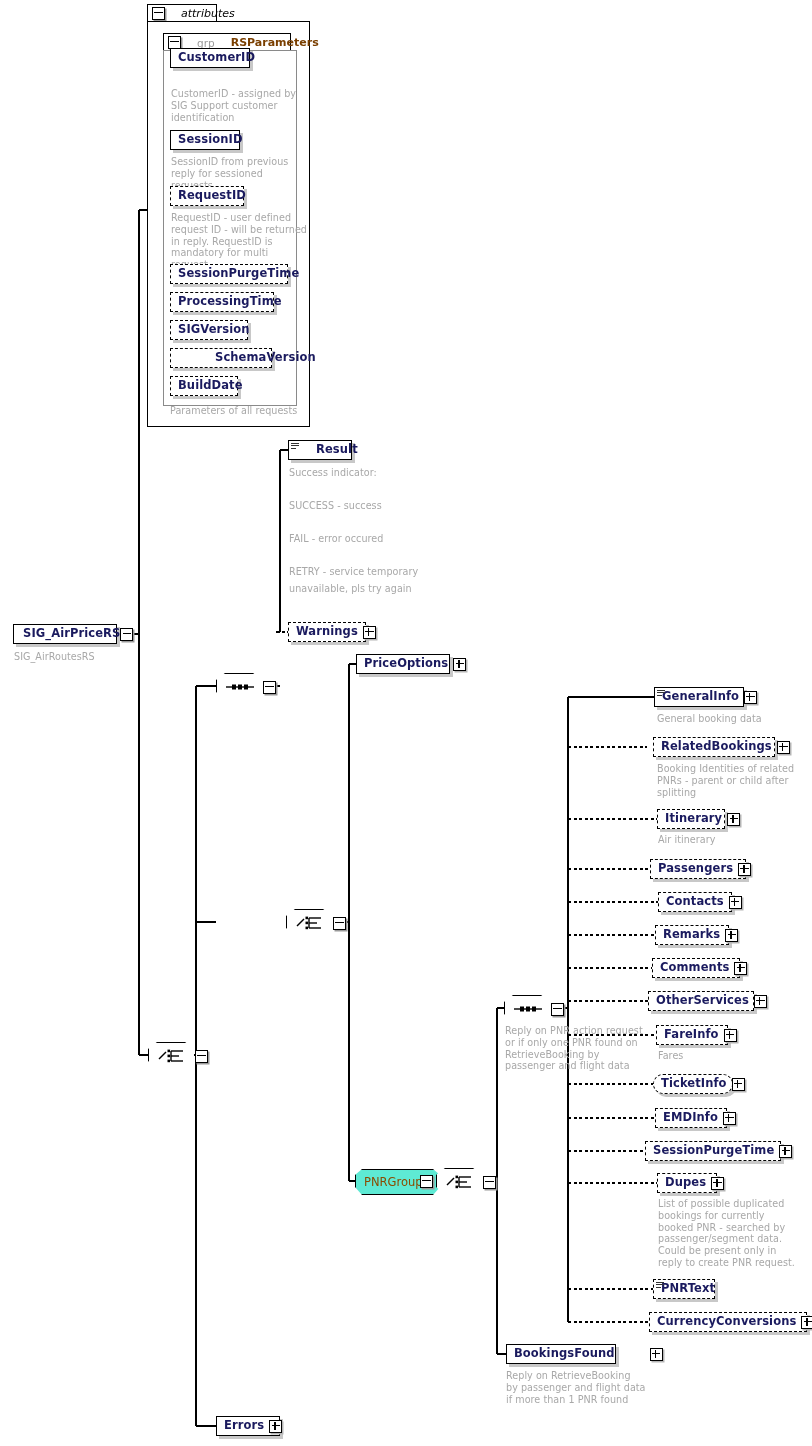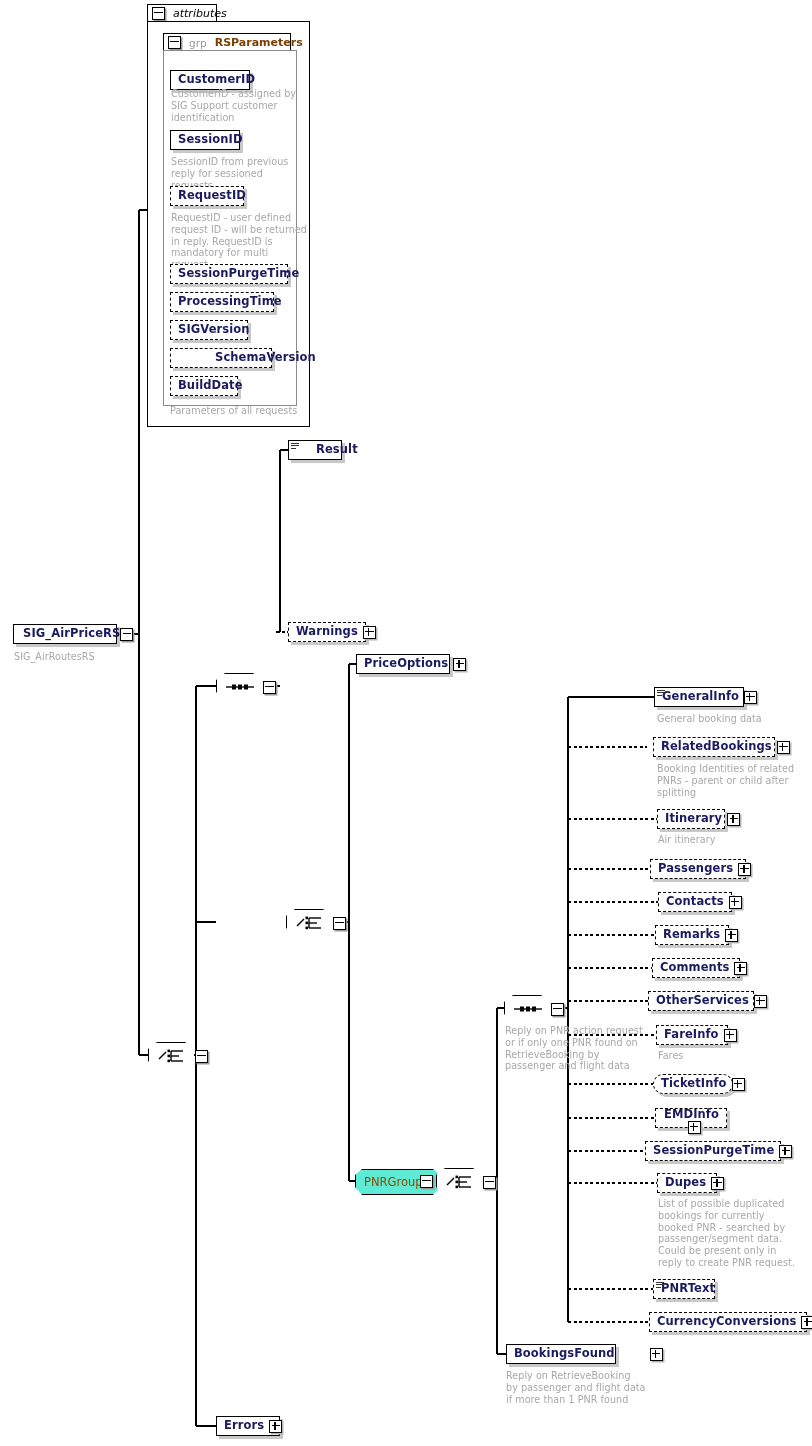--- a/index.html
+++ b/index.html
@@ -125,21 +125,21 @@
   }
   .tab {
     position: absolute;
     box-sizing: border-box;
     border: 1.4px solid #000;
     border-bottom: none;
     background: #fff;
     height: 18px;
     display: flex;
     align-items: center;
-    gap: 8px;
+    gap: 16px;
     padding: 0 7px 0 4px;
     white-space: nowrap;
   }
   .tab .tl {
     font-size: 11px;
     font-style: italic;
     color: #000;
   }
   .tab .grp {
     font-size: 10.5px;
@@ -260,21 +260,21 @@
   </div>
   <div class="framebody" style="left:147px; top:21px; width:163px; height:406px;"></div>
 
   <div class="tab" style="left:163px; top:33px; width:128px;">
     <span class="minusbox"></span>
     <span class="grp">grp</span>
     <span class="gname">RSParameters</span>
   </div>
   <div class="frame" style="left:163px; top:50px; width:134px; height:356px; border-color:#8a8a8a;"></div>
 
-  <div class="node" style="left:170px; top:70px; width:80px;">
+  <div class="node" style="left:170px; top:48px; width:80px;">
     <span class="nm">CustomerID</span>
   </div>
   <div class="anno" style="left:171px; top:88px; width:130px;">CustomerID - assigned by
 SIG Support customer
 identification</div>
 
   <div class="node" style="left:170px; top:130px; width:70px;">
     <span class="nm">SessionID</span>
   </div>
   <div class="anno" style="left:171px; top:156px; width:135px;">SessionID from previous
@@ -340,28 +340,36 @@
         <g fill="#000">
           <rect x="7" y="3.5" width="4" height="5"></rect>
           <rect x="13" y="3.5" width="4" height="5"></rect>
           <rect x="19" y="3.5" width="4" height="5"></rect>
         </g>
       </svg>
     </div>
     <span class="minusbox" style="margin-left:-1px;"></span>
   </div>
 
-  <div class="node" style="left:288px; top:440px; width:54px;padding-left:27px;">
+  <div class="node" style="left:288px; top:440px; width:64px;padding-left:27px;">
     <span class="typeglyph">
         <i></i>
         <i></i>
         <i></i>
       </span>
     <span class="nm">Result</span>
   </div>
+  <div class="anno" style="left:289px; top:465px; width:150px; line-height:16.5px;">Success indicator:
+
+SUCCESS - success
+
+FAIL - error occured
+
+RETRY - service temporary
+unavailable, pls try again</div>
 
   <div class="node optional" style="left:288px; top:622px; width:78px;">
     <span class="nm" style="flex:1 1 auto;">Warnings</span>
     <span class="plusbox"></span>
   </div>
 
   <div class="conn-wrap" style="left:286px; top:909px;">
     <div class="octo">
       <svg width="30" height="16" viewBox="0 0 30 16">
         <g stroke="#000" stroke-width="1.4" fill="none">
@@ -487,21 +495,21 @@
     <span class="nm" style="flex:1 1 auto;">FareInfo</span>
     <span class="plusbox"></span>
   </div>
   <div class="anno" style="left:658px; top:1050px; width:120px;">Fares</div>
 
   <div class="node optional" style="left:653px; top:1074px; width:80px;border-radius:10px;">
     <span class="nm" style="flex:1 1 auto;">TicketInfo</span>
     <span class="plusbox"></span>
   </div>
 
-  <div class="node optional" style="left:655px; top:1108px; width:72px;flex-direction:column;">
+  <div class="node optional" style="left:655px; top:1108px; width:72px;">
     <span class="nm" style="flex:1 1 auto;">EMDInfo</span>
     <span class="plusbox"></span>
   </div>
 
   <div class="node optional" style="left:645px; top:1141px; width:136px;">
     <span class="nm" style="flex:1 1 auto;">SessionPurgeTime</span>
     <span class="plusbox"></span>
   </div>
 
   <div class="node optional" style="left:657px; top:1173px; width:60px;">

